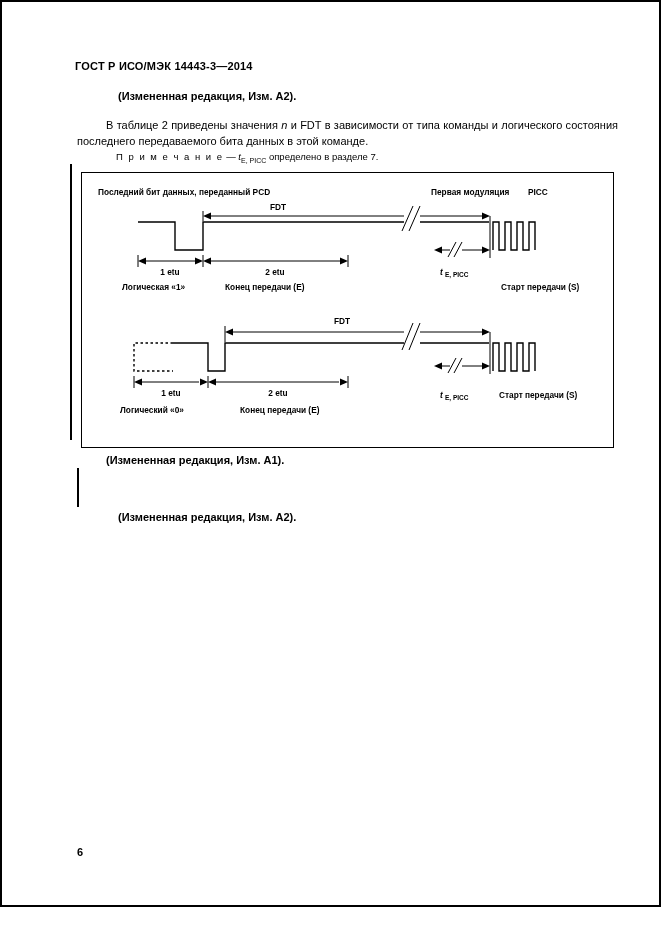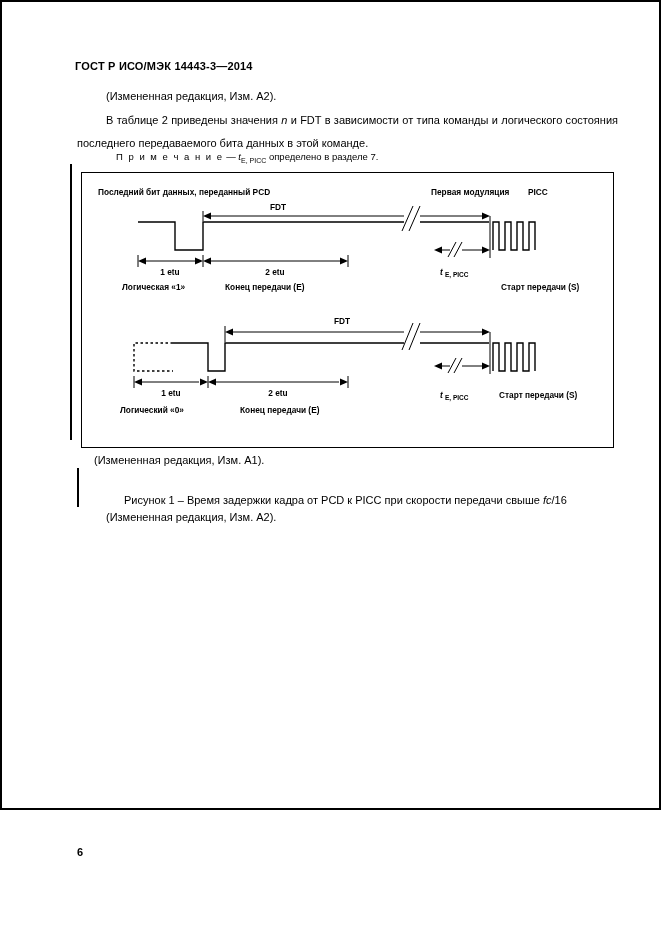--- a/index.html
+++ b/index.html
@@ -1,24 +1,24 @@
 <!DOCTYPE html>
 <html><head>
 <meta charset="utf-8">
 <style>
   html,body{margin:0;padding:0;}
   body{width:661px;height:935px;background:#fff;color:#000;
        font-family:"Liberation Sans",sans-serif;position:relative;overflow:hidden;}
-  .page{position:absolute;left:0;top:0;width:661px;height:810px;
+  .page{position:absolute;left:0;top:0;width:661px;height:907px;
         border:2px solid #000;box-sizing:border-box;background:#fff;}
   .abs{position:absolute;}
   .header{left:73px;top:58px;font-size:11px;font-weight:bold;letter-spacing:.2px;}
-  .amend{font-size:11px;font-weight:normal;}
+  .amend{font-size:11px;font-weight:bold;margin-left:12px;}
   .amend-top{left:104px;top:88px;}
-  .body-par{left:75px;top:96px;width:541px;font-size:11px;line-height:23px;
+  .body-par{left:75px;top:104px;width:541px;font-size:11px;line-height:16px;
             text-align:justify;text-indent:29px;}
   .note{left:114px;top:139px;font-size:9.5px;}
   .note .sp{letter-spacing:1.5px;}
   sub{font-size:7px;}
   i{font-style:italic;}
   .figure-box{left:79px;top:170px;width:533px;height:276px;border:1px solid #000;
               box-sizing:border-box;background:#fff;}
   .changebar{background:#000;width:2px;}
   .cb-fig{left:68px;top:162px;height:276px;}
   .cb-cap{left:75px;top:466px;height:39px;}
@@ -120,19 +120,18 @@
         <text x="38" y="240">Логический «0»</text>
         <text x="158" y="240">Конец передачи (E)</text>
       </g>
     </svg>
   </div>
 
   <div class="abs amend amend-a1">(Измененная редакция, Изм. А1).</div>
 
   <div class="abs changebar cb-cap"></div>
 
-  <p class="abs caption"><span>Рисунок 1 – Время задержки кадра от PCD к PICC при скорости передачи свыше </span><i>fc</i><span>/16</span></p>
 
   <div class="abs amend amend-bottom">(Измененная редакция, Изм. А2).</div>
 
   <div class="abs pagenum">6</div>
 
 </div>
 
 </body></html>

